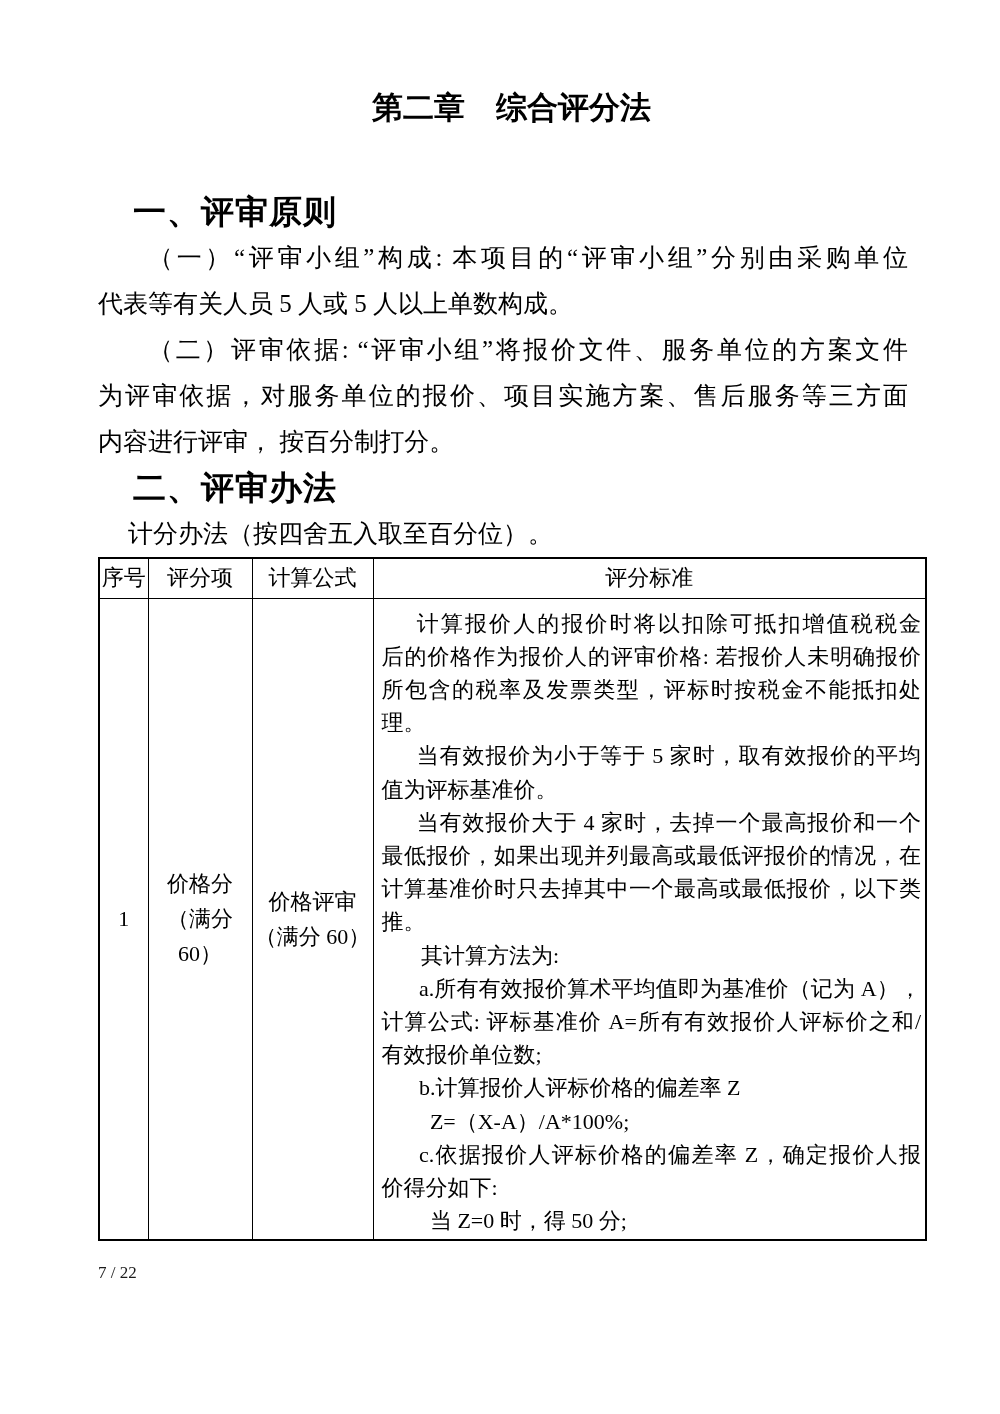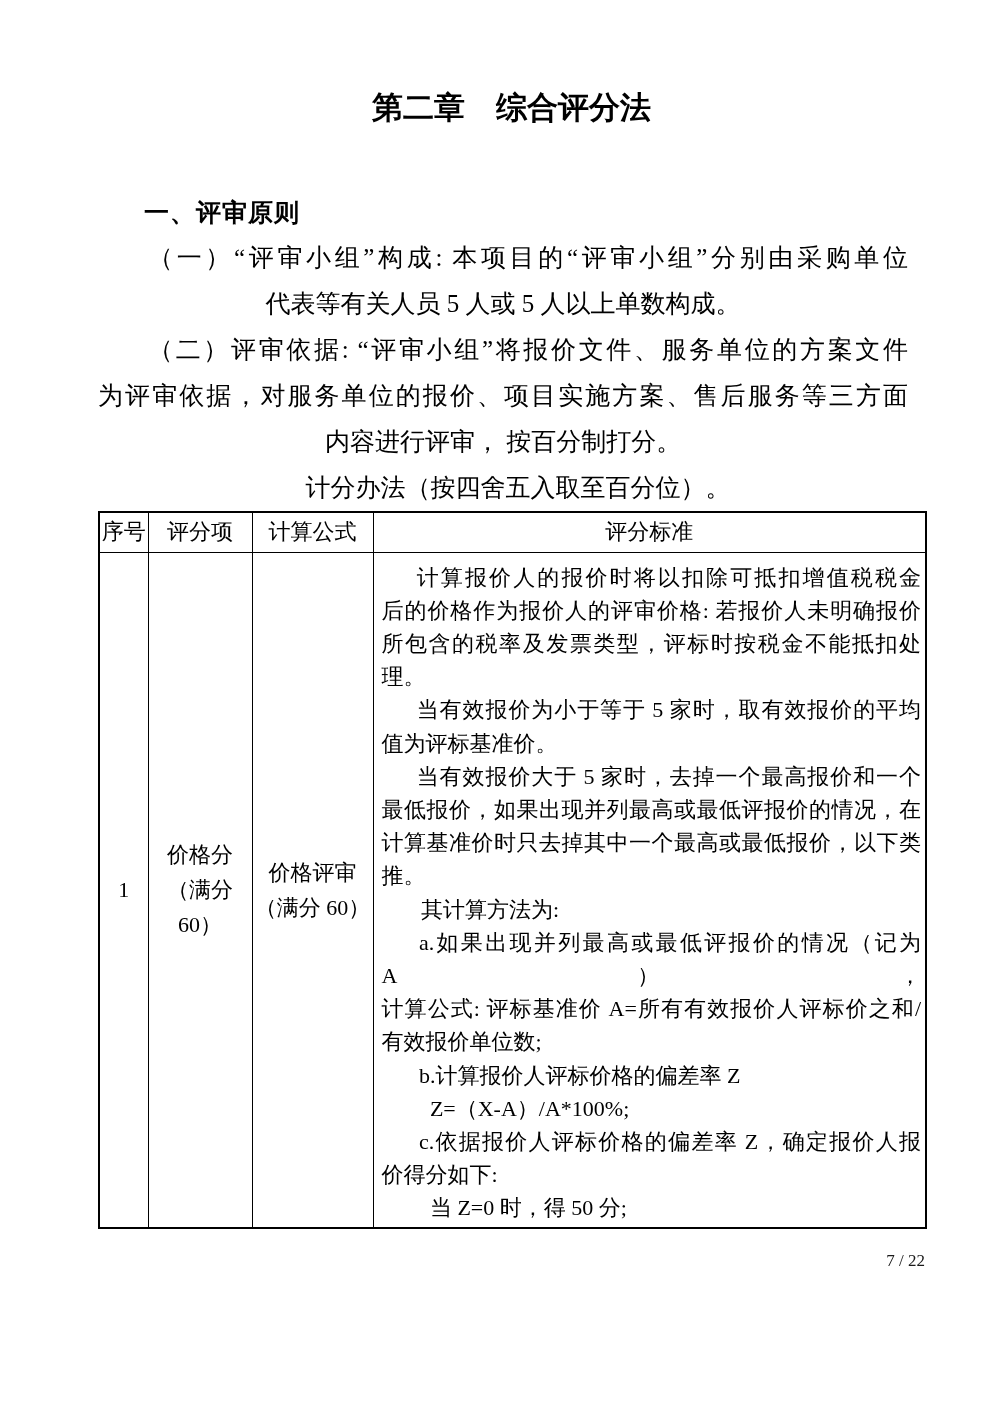--- a/index.html
+++ b/index.html
@@ -18,32 +18,31 @@
   .title {
     width: 827px;
     text-align: center;
     font-size: 31px;
     font-weight: 700;
     line-height: 46px;
   }
   #sections > .section-heading:first-child { margin-top: 58px; }
   .section-heading {
     font-family: "Liberation Sans", sans-serif;
-    font-size: 25px;
+    font-size: 33px;
     font-weight: 700;
     line-height: 46px;
-    margin-left: 46px;
+    margin-left: 35px;
     letter-spacing: 1px;
   }
   .body-line {
     width: 810px;
     font-size: 25px;
     line-height: 46px;
     white-space: pre-wrap;
-    text-align: center;
   }
   .jline {
     text-align: justify;
     text-align-last: justify;
   }
   .scoring-table {
     width: 827px;
     border-collapse: collapse;
     table-layout: fixed;
     border: 2px solid #000;
@@ -68,39 +67,40 @@
     vertical-align: top;
     padding: 8px 4px 2px 8px;
   }
   .tline {
     font-size: 22px;
     line-height: 33.2px;
     white-space: pre-wrap;
   }
   .footer {
     width: 827px;
-    text-align: right;
+    text-align: left;
     font-size: 17px;
     margin-top: 22px;
     color: #1a1a1a;
   }
 </style>
 </head>
 <body>
 
 <div class="page">
   <div class="title">第二章　综合评分法</div>
 
   <div id="sections">
       <div class="section-heading">一、评审原则</div>
       <div class="body-line jline" style="text-indent: 2em;">（一）“评审小组”构成: 本项目的“评审小组”分别由采购单位</div>
       <div class="body-line">代表等有关人员 5 人或 5 人以上单数构成。</div>
       <div class="body-line jline" style="text-indent: 2em;">（二）评审依据: “评审小组”将报价文件、服务单位的方案文件</div>
       <div class="body-line jline">为评审依据，对服务单位的报价、项目实施方案、售后服务等三方面</div>
       <div class="body-line">内容进行评审， 按百分制打分。</div>
+      <div class="section-heading">二、评审办法</div>
       <div class="body-line" style="text-indent: 1.2em;">计分办法（按四舍五入取至百分位）。</div>
     </div>
 
   <table class="scoring-table">
     <colgroup>
       <col style="width:49px">
       <col style="width:104px">
       <col style="width:121px">
       <col style="width:553px">
     </colgroup>
@@ -124,26 +124,26 @@
             <div class="cell-line">价格评审</div>
             <div class="cell-line">（满分 60）</div>
           </td>
           <td class="criteria-cell">
             <div class="tline jline" style="text-indent: 1.6em;">计算报价人的报价时将以扣除可抵扣增值税税金</div>
             <div class="tline jline">后的价格作为报价人的评审价格: 若报价人未明确报价</div>
             <div class="tline jline">所包含的税率及发票类型，评标时按税金不能抵扣处</div>
             <div class="tline">理。</div>
             <div class="tline jline" style="text-indent: 1.6em;">当有效报价为小于等于 5 家时，取有效报价的平均</div>
             <div class="tline">值为评标基准价。</div>
-            <div class="tline jline" style="text-indent: 1.6em;">当有效报价大于 5 家时，去掉一个最高报价和一个</div>
+            <div class="tline jline" style="text-indent: 1.6em;">当有效报价大于 4 家时，去掉一个最高报价和一个</div>
             <div class="tline jline">最低报价，如果出现并列最高或最低评报价的情况，在</div>
             <div class="tline jline">计算基准价时只去掉其中一个最高或最低报价，以下类</div>
             <div class="tline">推。</div>
             <div class="tline" style="text-indent: 1.8em;">其计算方法为:</div>
-            <div class="tline jline" style="text-indent: 1.7em;">a.如果出现并列最高或最低评报价的情况（记为 A），</div>
+            <div class="tline jline" style="text-indent: 1.7em;">a.所有有效报价算术平均值即为基准价（记为 A），</div>
             <div class="tline jline">计算公式: 评标基准价 A=所有有效报价人评标价之和/</div>
             <div class="tline">有效报价单位数;</div>
             <div class="tline" style="text-indent: 1.7em;">b.计算报价人评标价格的偏差率 Z</div>
             <div class="tline" style="text-indent: 2.2em;">Z=（X-A）/A*100%;</div>
             <div class="tline jline" style="text-indent: 1.7em;">c.依据报价人评标价格的偏差率 Z，确定报价人报</div>
             <div class="tline">价得分如下:</div>
             <div class="tline" style="text-indent: 2.2em;">当 Z=0 时，得 50 分;</div>
           </td>
         </tr>
       </tbody>

